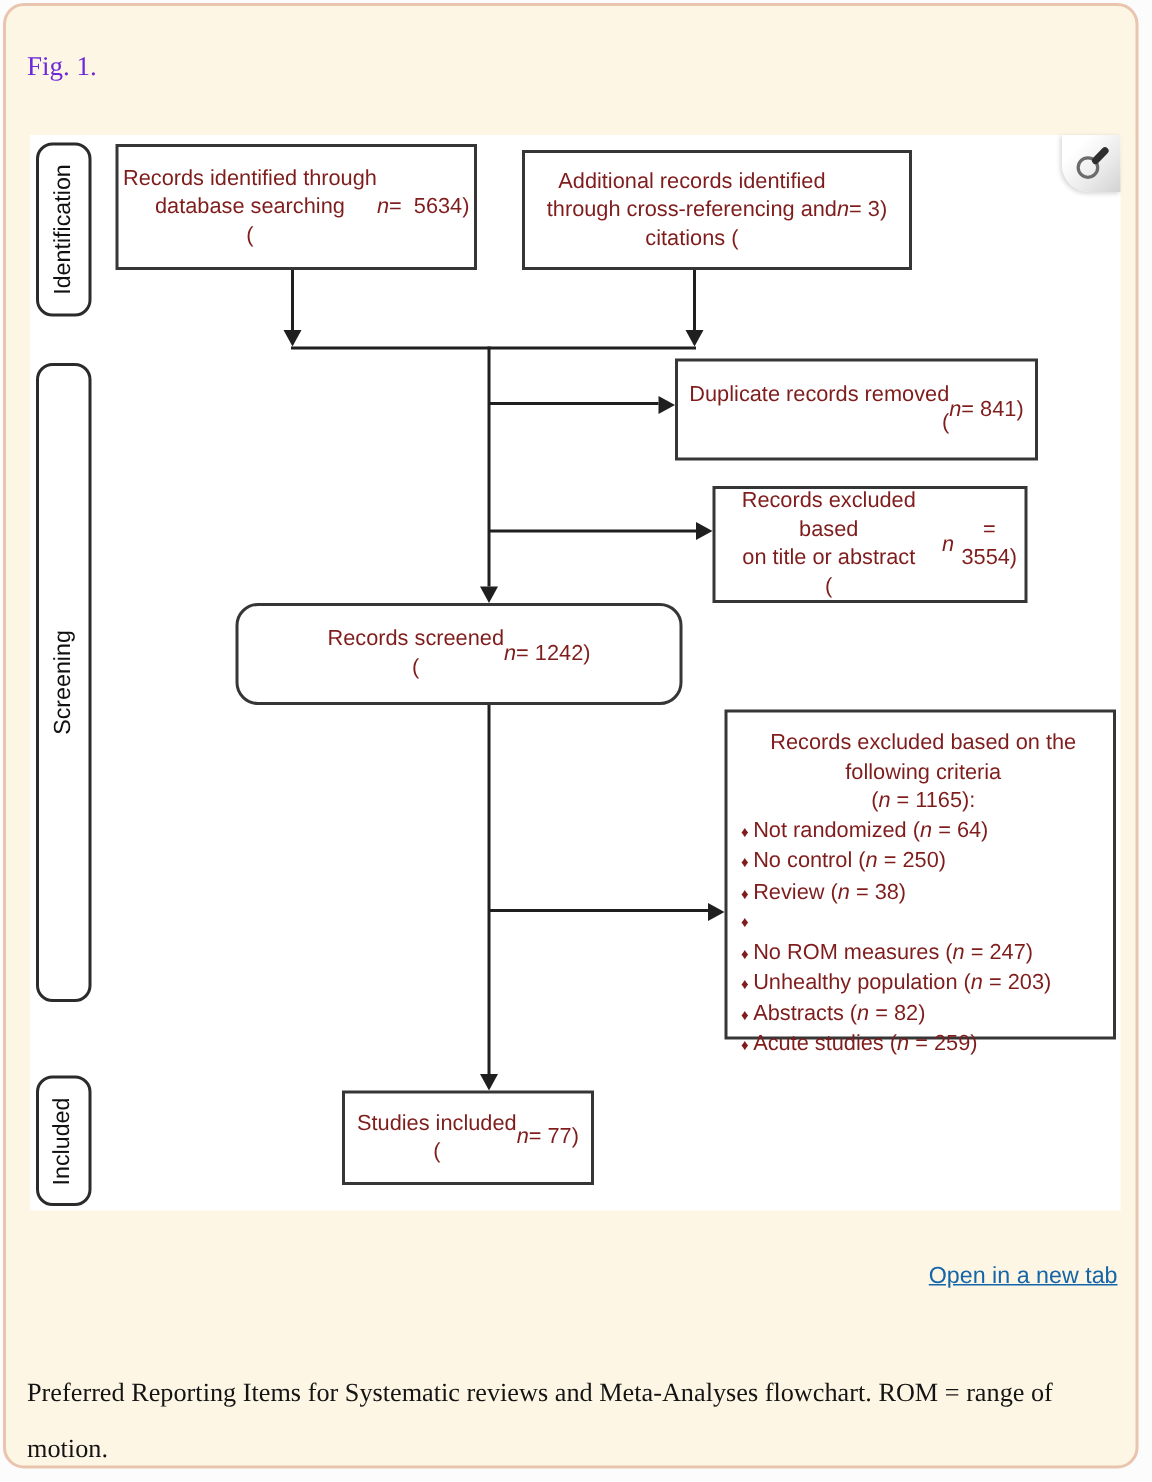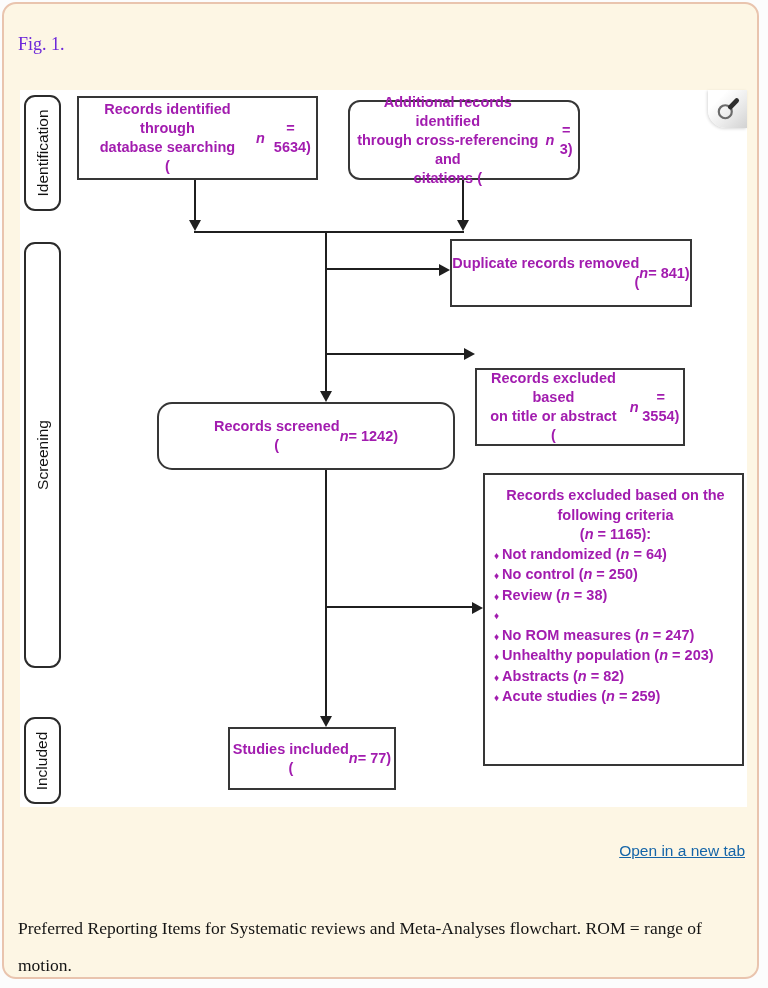--- a/index.html
+++ b/index.html
@@ -16,23 +16,23 @@
     position:absolute;left:18px;top:34px;
     font-family:"Liberation Serif",serif;font-size:18px;color:#6d28d9;
   }
   .figure{
     position:absolute;left:20px;top:90px;width:727px;height:717px;
     background:#ffffff;cursor:pointer;
   }
   
   .box{
     position:absolute;box-sizing:border-box;background:#fff;
-    border:2px solid #363636;color:#a21caf;
+    border:2px solid #363636;color:#7f1d1d;
     font-size:14.5px;line-height:19px;
-    display:flex;align-items:center;justify-content:center;text-align:center;font-weight:bold;
+    display:flex;align-items:center;justify-content:center;text-align:center;
   }
   .box i{font-style:italic;}
   
   .stage{
     position:absolute;box-sizing:border-box;background:#fff;
     border:2px solid #2b2b2b;border-radius:11px;
     display:flex;align-items:center;justify-content:center;
   }
   .stage span{
     transform:rotate(-90deg);white-space:nowrap;
@@ -95,29 +95,29 @@
   </div>
   <div class="stage" style="left:4px;top:152px;width:37px;height:426px;">
     <span>Screening</span>
   </div>
   <div class="stage" style="left:4px;top:627px;width:37px;height:87px;">
     <span>Included</span>
   </div>
 
   <div class="box" id="box-identified" style="left:57px;top:6px;width:241px;height:84px;">Records identified through<br>database searching<br>(<i>n</i> = &nbsp;5634)</div>
 
-  <div class="box" id="box-additional" style="left:328px;top:10px;width:232px;height:80px;border-radius:12px;">Additional records identified<br>through cross-referencing and<br>citations (<i>n</i> = 3)</div>
+  <div class="box" id="box-additional" style="left:328px;top:10px;width:260px;height:80px;">Additional records identified<br>through cross-referencing and<br>citations (<i>n</i> = 3)</div>
 
   <div class="box" id="box-duplicates" style="left:430px;top:149px;width:242px;height:68px;text-align:right;">Duplicate records removed<br>(<i>n</i> = 841)</div>
 
-  <div class="box" id="box-title-abstract" style="left:455px;top:234px;width:210px;height:78px;margin-top:44px;">Records excluded based<br>on title or abstract<br>(<i>n</i> = 3554)</div>
+  <div class="box" id="box-title-abstract" style="left:455px;top:234px;width:210px;height:78px;">Records excluded based<br>on title or abstract<br>(<i>n</i> = 3554)</div>
 
   <div class="box" id="box-screened" style="left:137px;top:312px;width:298px;height:68px;border-radius:15px;">Records screened<br>(<i>n</i> = 1242)</div>
 
-  <div class="box" id="box-criteria" style="left:463px;top:383px;width:261px;height:293px;">
+  <div class="box" id="box-criteria" style="left:463px;top:383px;width:261px;height:220px;">
     <span class="crit-header">Records excluded based on the<br>following criteria<br>(<i>n</i> = 1165):</span>
     <div>
         <div class="crit-item">
           <span class="diamond">♦</span>
           <span>Not randomized (<i>n</i> = 64)</span>
         </div>
         <div class="crit-item">
           <span class="diamond">♦</span>
           <span>No control (<i>n</i> = 250)</span>
         </div>

